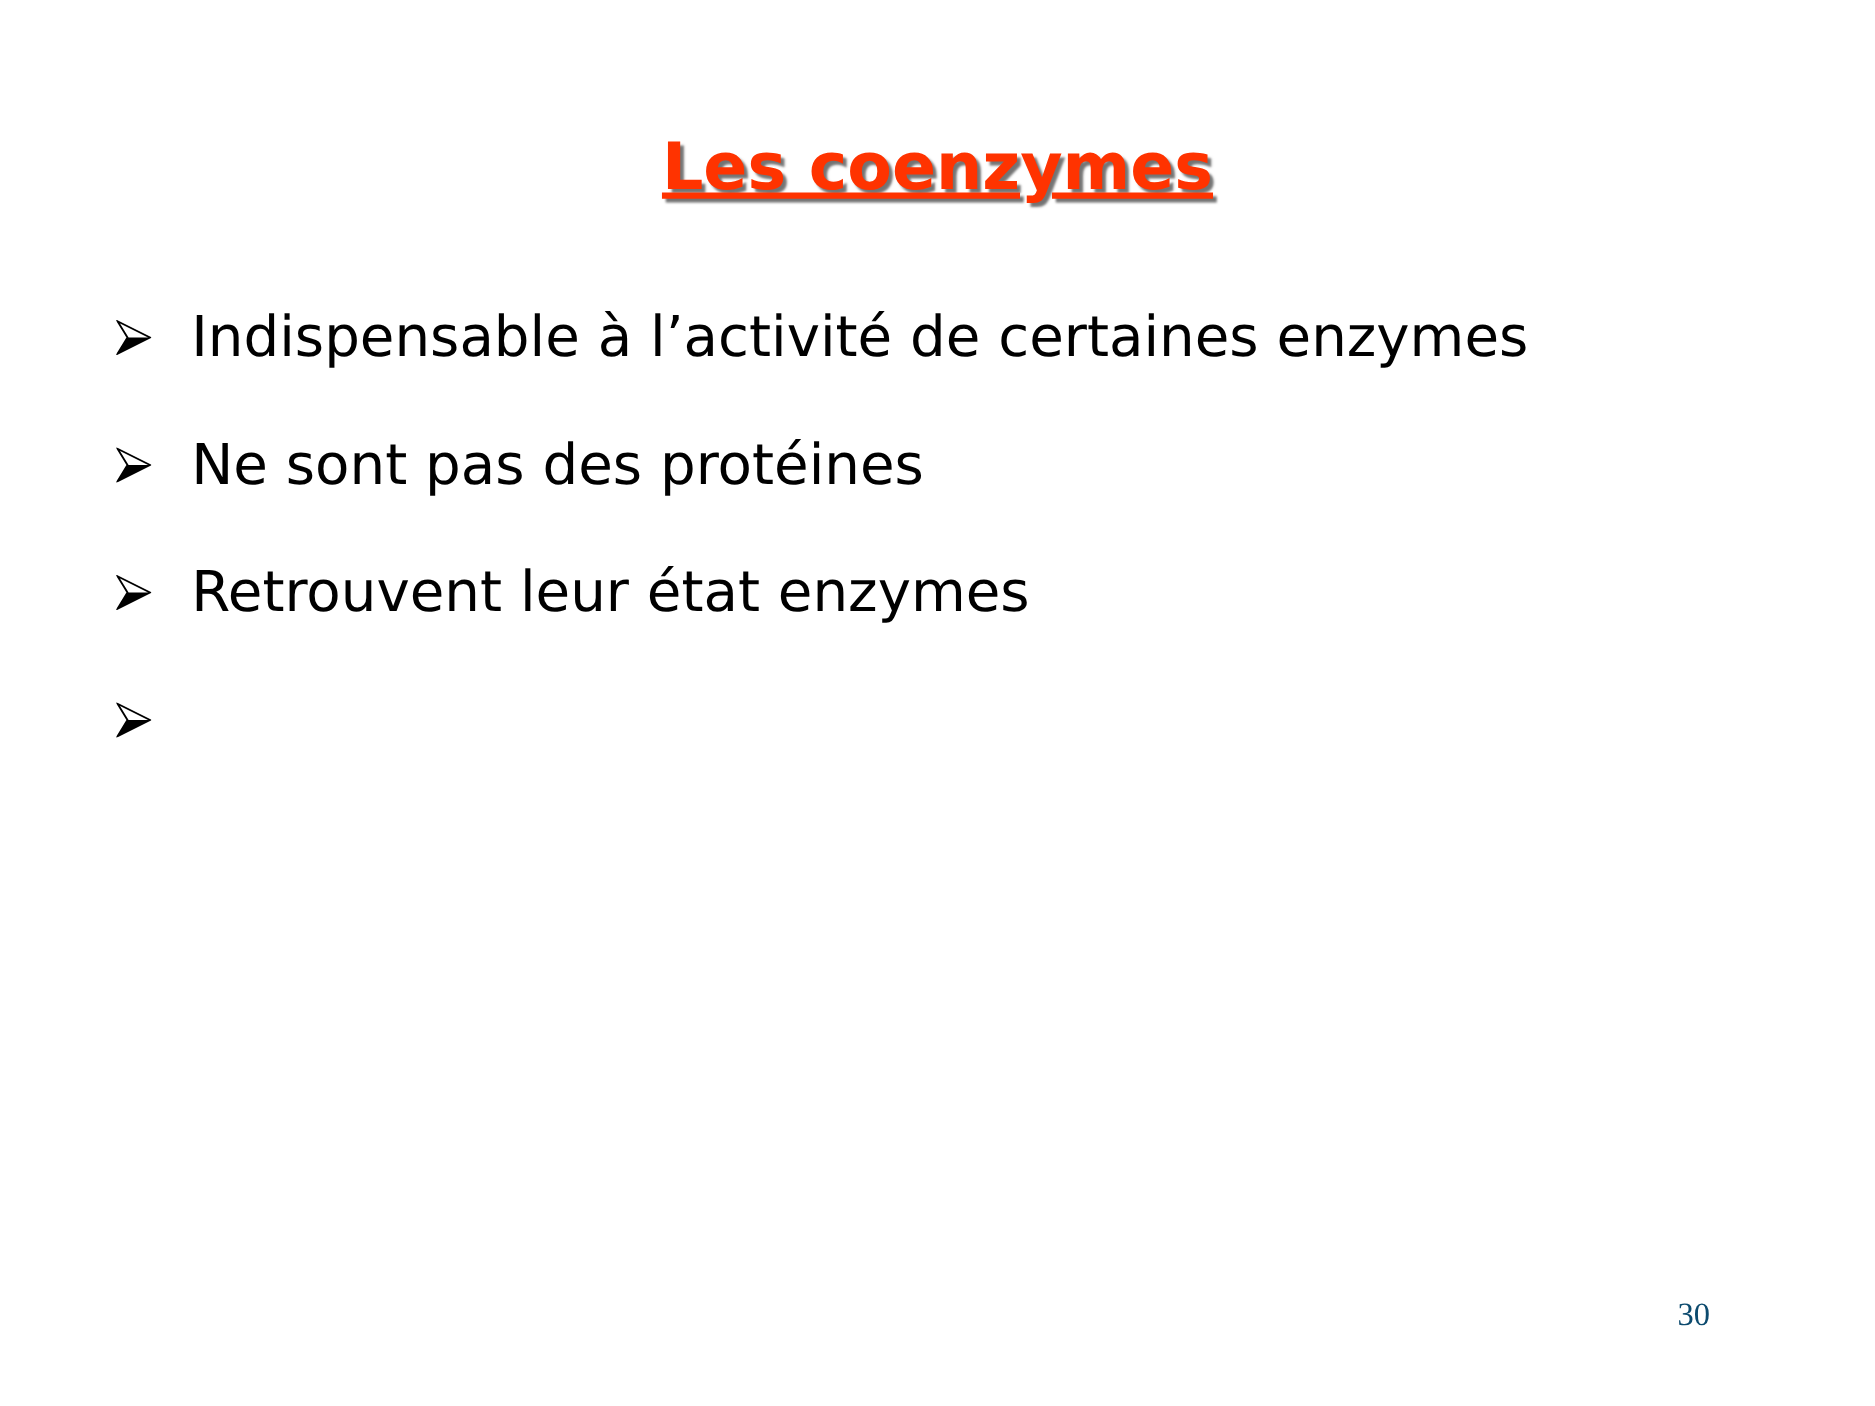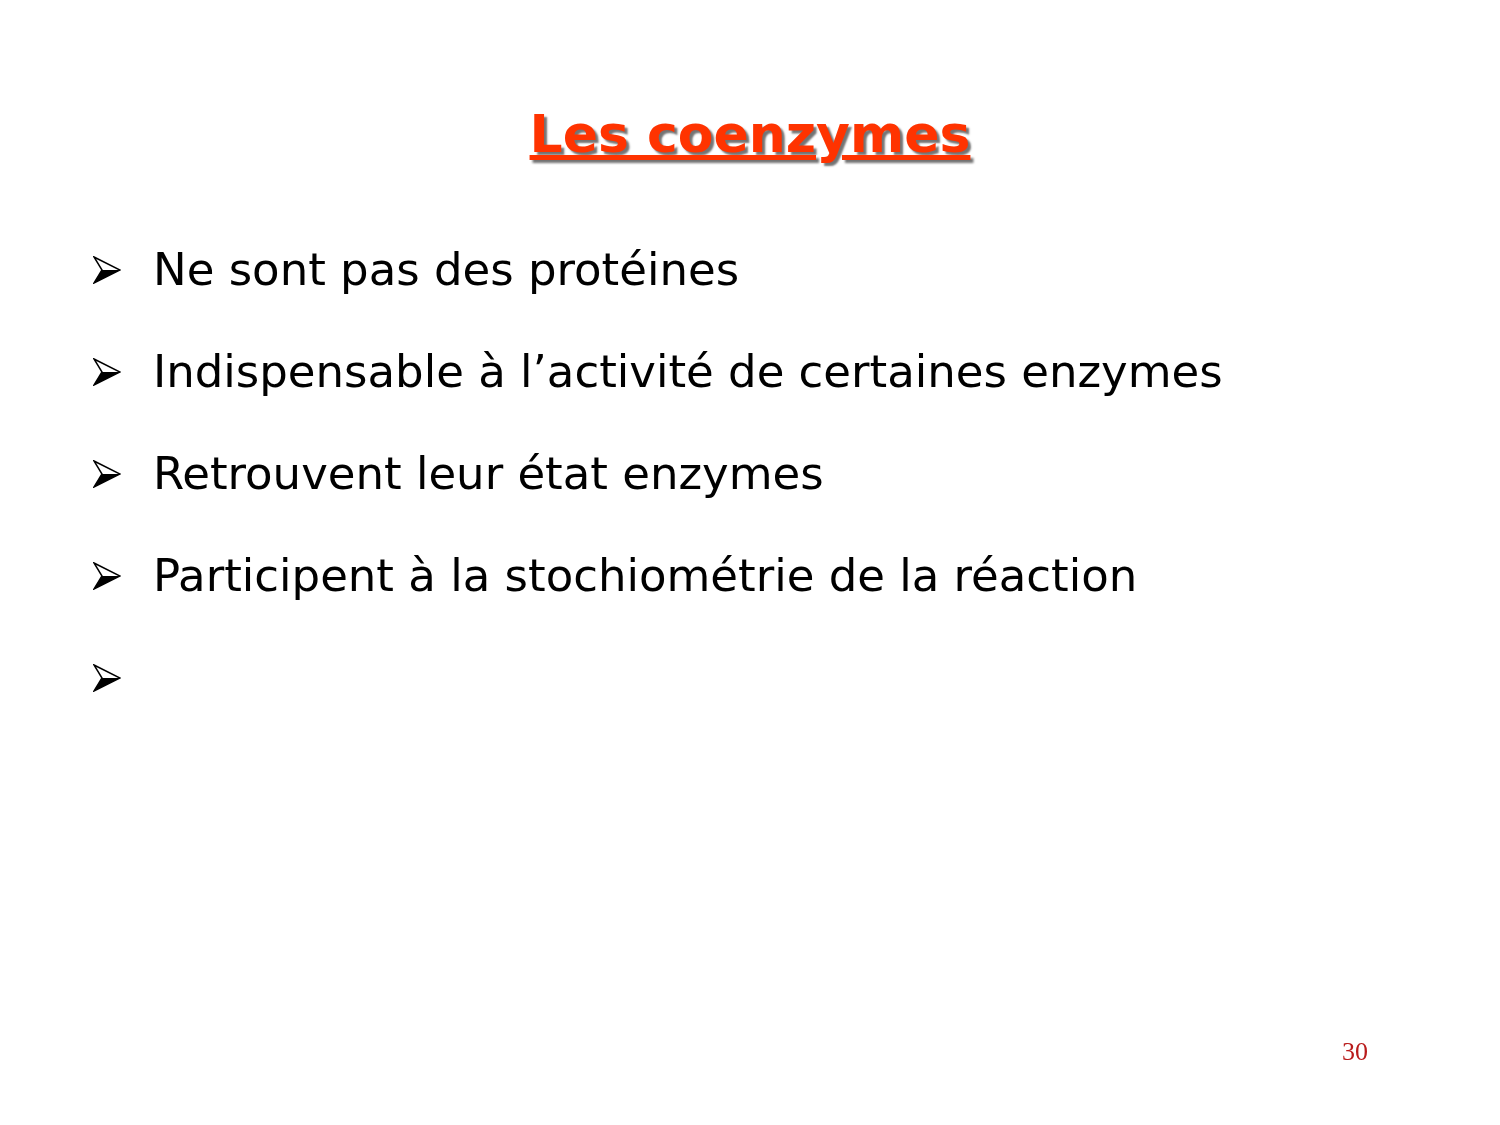--- a/index.html
+++ b/index.html
@@ -6,59 +6,52 @@
   .slide { position: relative; width: 1500px; height: 1125px; background: #ffffff; overflow: hidden; }
   .title {
     position: absolute; left: 0; right: 0; top: 104px; text-align: center;
     font-family: "DejaVu Sans", sans-serif; font-weight: bold; font-size: 52px;
     letter-spacing: 0px; text-shadow: 3px 3px 2px rgba(0,0,0,0.55); text-decoration: underline;
   }
   .bullets { position: absolute; left: 93px; top: 218px; margin: 0; padding: 0; list-style: none; }
   .bullet { display: flex; align-items: center; height: 102px; }
   .arrow { width: 28px; height: 28px; margin-right: 32px; margin-top: 2px; flex: 0 0 auto; }
   .text { font-family: "DejaVu Sans", sans-serif; font-size: 45px; color: #000; white-space: nowrap; }
-  .pagenum { position: absolute; left: 1342px; top: 1037px; font-family: "Liberation Serif", serif; font-size: 26px; color: #b91c1c; }
+  .pagenum { position: absolute; left: 1342px; top: 1037px; font-family: "Liberation Serif", serif; font-size: 26px; color: #0c4a6e; }
 </style>
 </head>
 <body>
 
 <div class="slide">
   <div class="title" style="color:#ff3300">Les coenzymes</div>
 
   <ul class="bullets">
     <li class="bullet">
       <svg class="arrow" viewBox="0 0 28 28">
           <polygon points="1,1 27,14 1,27 9,14" fill="#fff" stroke="#000" stroke-width="1.5"></polygon>
           <polygon points="9,14 27,14 1,27" fill="#000"></polygon>
         </svg>
-      <span class="text">Ne sont pas des protéines</span>
+      <span class="text">Indispensable à l’activité de certaines enzymes</span>
     </li>
     <li class="bullet">
       <svg class="arrow" viewBox="0 0 28 28">
           <polygon points="1,1 27,14 1,27 9,14" fill="#fff" stroke="#000" stroke-width="1.5"></polygon>
           <polygon points="9,14 27,14 1,27" fill="#000"></polygon>
         </svg>
-      <span class="text">Indispensable à l’activité de certaines enzymes</span>
+      <span class="text">Ne sont pas des protéines</span>
     </li>
     <li class="bullet">
       <svg class="arrow" viewBox="0 0 28 28">
           <polygon points="1,1 27,14 1,27 9,14" fill="#fff" stroke="#000" stroke-width="1.5"></polygon>
           <polygon points="9,14 27,14 1,27" fill="#000"></polygon>
         </svg>
       <span class="text">Retrouvent leur état enzymes</span>
     </li>
     <li class="bullet">
       <svg class="arrow" viewBox="0 0 28 28">
           <polygon points="1,1 27,14 1,27 9,14" fill="#fff" stroke="#000" stroke-width="1.5"></polygon>
           <polygon points="9,14 27,14 1,27" fill="#000"></polygon>
         </svg>
-      <span class="text">Participent à la stochiométrie de la réaction</span>
-    </li>
-    <li class="bullet">
-      <svg class="arrow" viewBox="0 0 28 28">
-          <polygon points="1,1 27,14 1,27 9,14" fill="#fff" stroke="#000" stroke-width="1.5"></polygon>
-          <polygon points="9,14 27,14 1,27" fill="#000"></polygon>
-        </svg>
     </li>
   </ul>
 
   <div class="pagenum">30</div>
 </div>
 
 </body></html>

